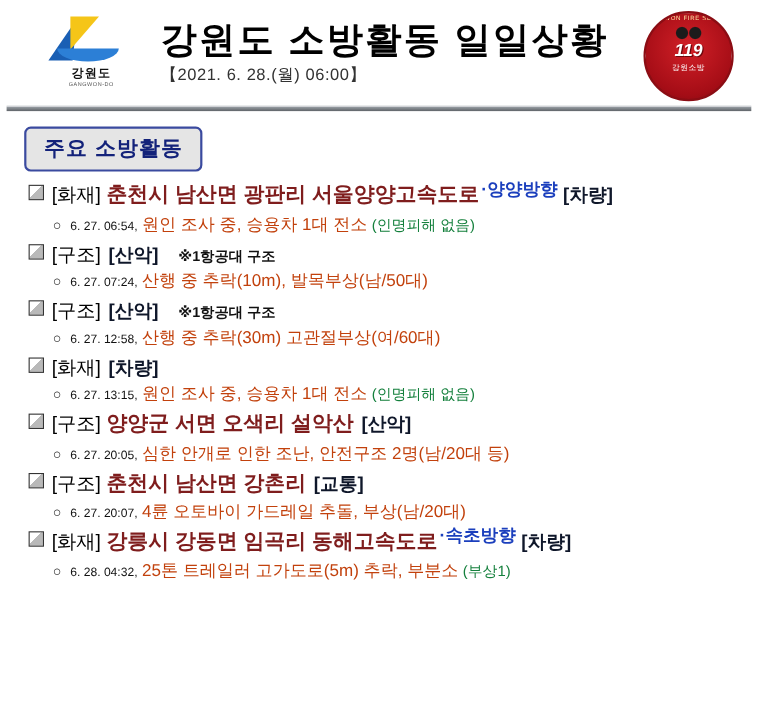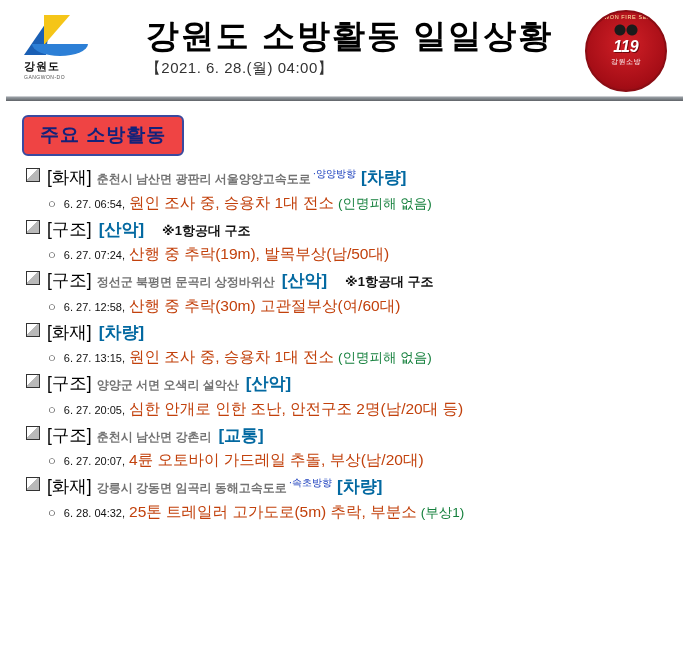--- a/index.html
+++ b/index.html
@@ -19,26 +19,27 @@
   
   .header {
     position: relative;
     height: 96px;
     display: flex;
     align-items: center;
     justify-content: center;
   }
   .logo-left {
     position: absolute;
-    left: 24px;
+    left: 40px;
     top: 14px;
     width: 86px;
     height: 70px;
     display: flex;
     flex-direction: column;
+    align-items: center;
     justify-content: flex-start;
   }
   .logo-left .mark {
     width: 78px;
     height: 44px;
     position: relative;
   }
   .logo-left .mark .blue {
     position: absolute;
     left: 2px;
@@ -151,21 +152,21 @@
     background: linear-gradient(#9aa0a6, #5f6368);
     border-top: 1px solid #c9ccd0;
   }
 
   
   .section-title-row {
     padding: 14px 0 6px 22px;
   }
   .section-title {
     display: inline-block;
-    background: #ef4444;
+    background: #e5e5e5;
     border: 2px solid #3a4a9f;
     border-radius: 6px;
     padding: 5px 16px 6px 16px;
     font-size: 19px;
     font-weight: bold;
     color: #13227a;
     letter-spacing: 1px;
   }
 
   
@@ -192,37 +193,37 @@
     flex: 0 0 auto;
     position: relative;
     top: -1px;
   }
   .cat {
     font-size: 17.5px;
     font-weight: normal;
     color: #000;
   }
   .place {
-    font-size: 12px;
-    font-weight: bold;
-    color: #737373;
+    font-size: 19px;
+    font-weight: bold;
+    color: #7f1d1d;
     margin-left: 5px;
   }
   .sup {
-    font-size: 10px;
+    font-size: 16px;
     color: #1b3fbd;
-    font-weight: normal;
+    font-weight: bold;
     margin-left: 2px;
     position: relative;
     top: -6px;
   }
   .tag {
     font-size: 17px;
     font-weight: bold;
-    color: #0369a1;
+    color: #0f172a;
     margin-left: 5px;
   }
   .note {
     font-size: 13px;
     font-weight: bold;
     color: #111;
     margin-left: 18px;
   }
 
   .entry-body {
@@ -262,21 +263,21 @@
       <div class="blue"></div>
       <div class="yellow"></div>
       <div class="wave"></div>
     </div>
     <div class="logo-text">강원도</div>
     <div class="logo-sub">GANGWON-DO</div>
   </div>
 
   <div class="title-wrap">
     <div class="doc-title">강원도 소방활동 일일상황</div>
-    <div class="doc-date">【2021. 6. 28.(월) 04:00】</div>
+    <div class="doc-date">【2021. 6. 28.(월) 06:00】</div>
   </div>
 
   <div class="logo-right">
     <div class="top-arc">GANGWON FIRE SERVICE</div>
     <div class="emblem"></div>
     <div class="num">119</div>
     <div class="bot">강원소방</div>
   </div>
 </div>
 
@@ -309,30 +310,29 @@
     <div class="entry-head">
       <span class="sq"></span>
       <span class="cat">[구조]</span>
       <span class="sup"></span>
       <span class="tag">[산악]</span>
       <span class="note">※1항공대 구조</span>
     </div>
     <div class="entry-body">
       <span class="circ">○</span>
       <span class="time">6. 27. 07:24,</span>
-      <span class="desc">산행 중 추락(19m),  발목부상(남/50대)</span>
+      <span class="desc">산행 중 추락(10m),  발목부상(남/50대)</span>
       <span class="paren"></span>
     </div>
   </div>
 
   <div class="entry">
     <div class="entry-head">
       <span class="sq"></span>
       <span class="cat">[구조]</span>
-      <span class="place">정선군 북평면 문곡리 상정바위산</span>
       <span class="sup"></span>
       <span class="tag">[산악]</span>
       <span class="note">※1항공대 구조</span>
     </div>
     <div class="entry-body">
       <span class="circ">○</span>
       <span class="time">6. 27. 12:58,</span>
       <span class="desc">산행 중 추락(30m)  고관절부상(여/60대)</span>
       <span class="paren"></span>
     </div>

